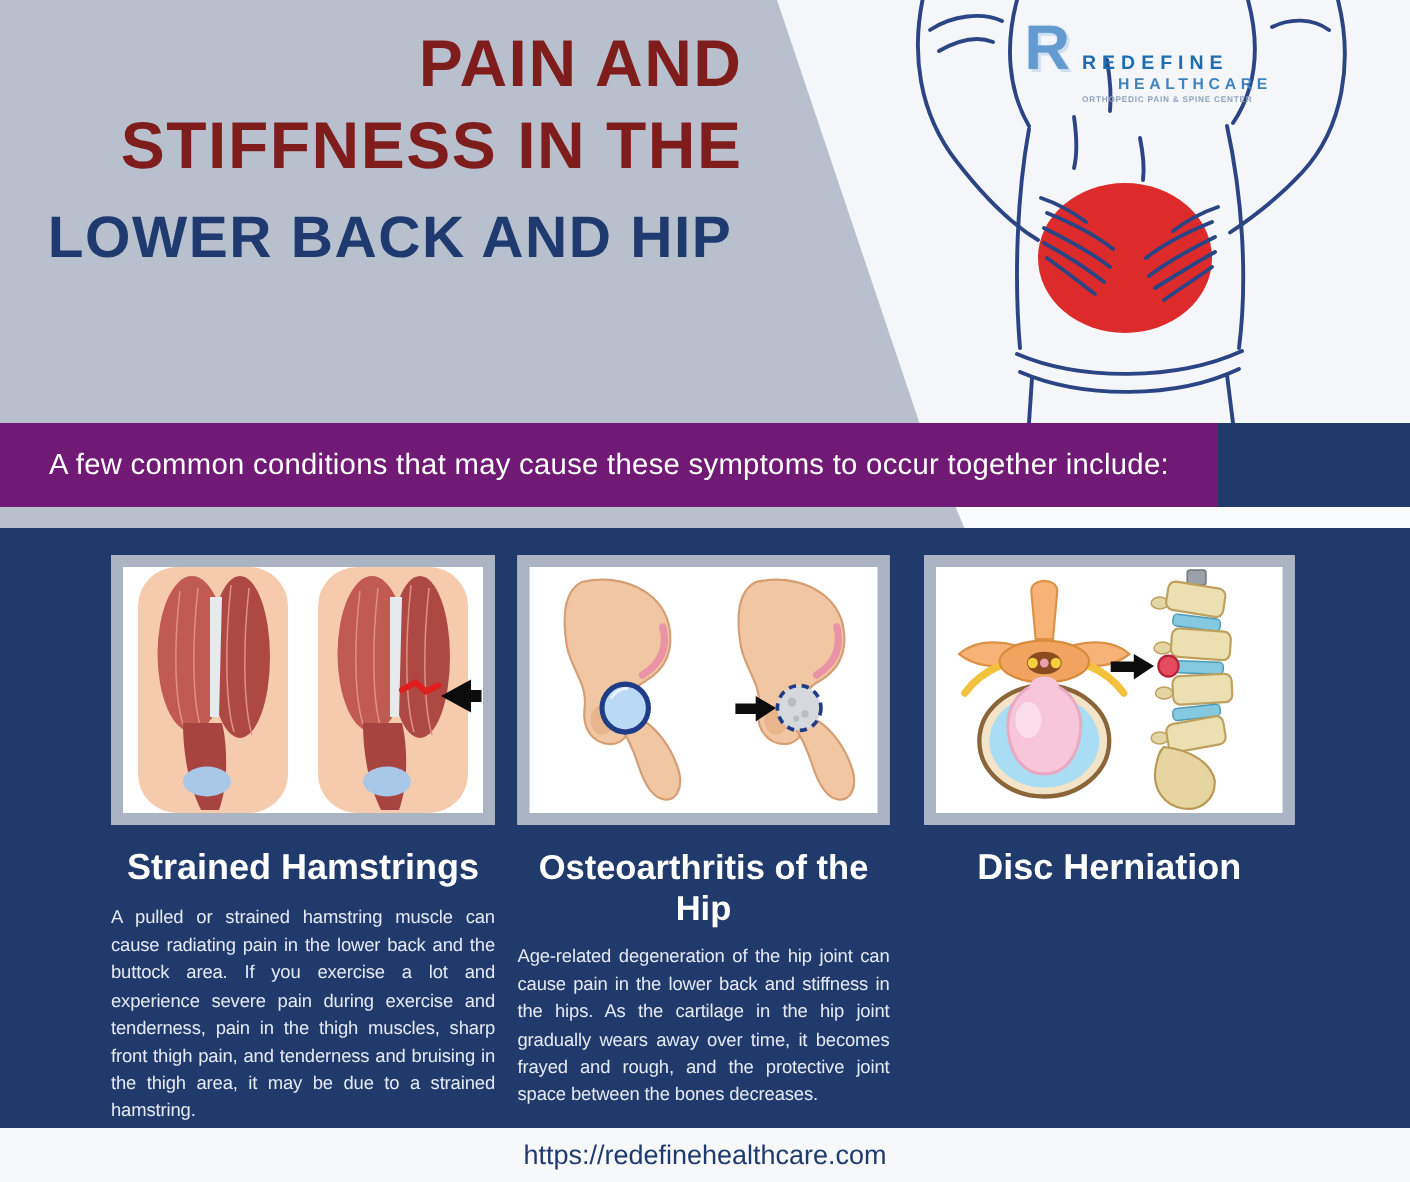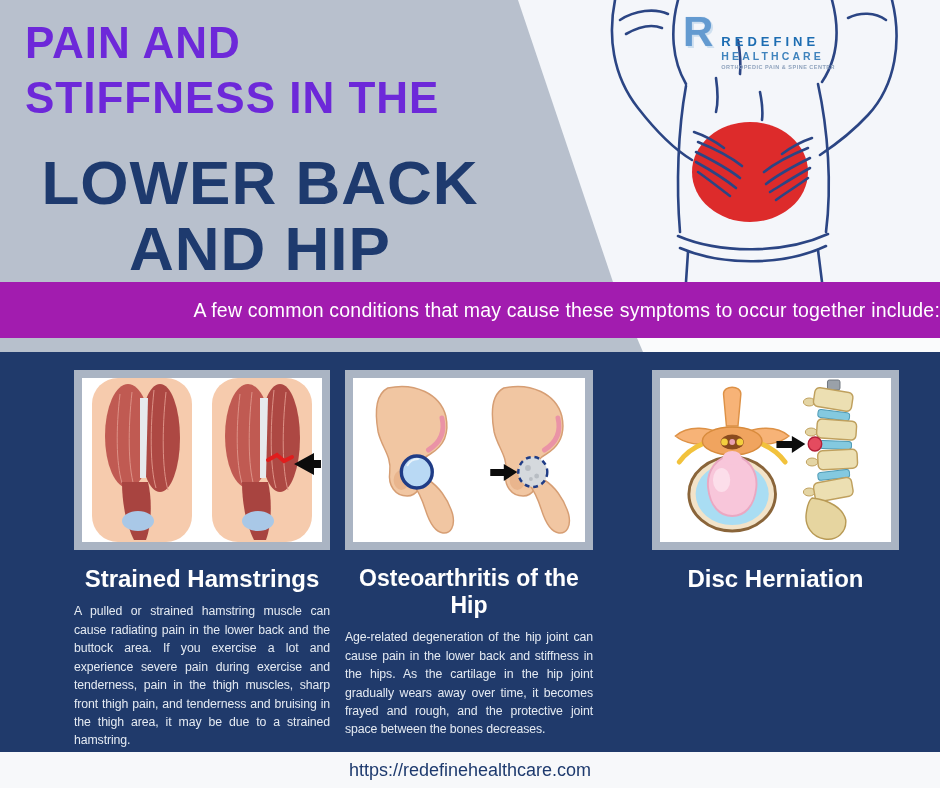--- a/index.html
+++ b/index.html
@@ -5,47 +5,47 @@
   * { margin:0; padding:0; box-sizing:border-box; }
   body { width:940px; height:788px; font-family:"Liberation Sans", sans-serif; }
   .page { position:relative; width:940px; height:788px; overflow:hidden; background:#203a6b; }
 
   
   .header { position:absolute; top:0; left:0; width:940px; height:282px; background:#b8c0cd; }
   .header-white { position:absolute; top:0; left:0; width:940px; height:282px;
                   background:#f4f6fa; clip-path:polygon(518px 0, 940px 0, 940px 282px, 613px 282px); }
   .figure-svg { position:absolute; left:560px; top:0; width:380px; height:282px; }
 
-  .title1 { position:absolute; left:25px; top:16px; width:470px; text-align:left;
-            font-size:44px; font-weight:800; color:#6d28d9; line-height:1.24; letter-spacing:1px; }
+  .title1 { position:absolute; left:25px; top:16px; width:470px; text-align:right;
+            font-size:44px; font-weight:800; color:#7f1d1d; line-height:1.24; letter-spacing:1px; }
   .title2 { position:absolute; left:25px; top:138px; width:470px; text-align:center;
-            font-size:62px; font-weight:800; color:#1e3a6e; line-height:1.06; letter-spacing:1px;margin-top:12px; }
+            font-size:39px; font-weight:800; color:#1e3a6e; line-height:1.06; letter-spacing:1px; }
 
   .logo { position:absolute; left:683px; top:12px; display:flex; gap:8px; align-items:flex-start; }
   .logo-r { font-size:42px; font-weight:800; color:#639ad0; line-height:0.95;
             text-shadow:0 0 1px #a9c6e4, 2px 2px 0 #cfe0f0; }
   .logo-name1 { font-size:13px; font-weight:700; letter-spacing:4px; color:#1d6db2; line-height:1.1;margin-top:23px; }
-  .logo-name2 { font-size:10.5px; font-weight:700; letter-spacing:3.1px; color:#3f83bd; margin-top:1px; }
+  .logo-name2 { font-size:10.5px; font-weight:700; letter-spacing:3.1px; color:#3f83bd; margin-top:1px;margin-left:24px; }
   .logo-tag   { font-size:5.5px; font-weight:700; letter-spacing:0.5px; color:#8fa3bd; margin-top:2px; }
 
   
-  .band { position:absolute; top:282px; left:0; width:940px; height:56px; background:#a21caf;
-          display:flex; align-items:center; justify-content:flex-end; }
+  .band { position:absolute; top:282px; left:0; width:812px; height:56px; background:#701a75;
+          display:flex; align-items:center; justify-content:center; }
   .band-text { color:#ffffff; font-size:19.5px; font-weight:500; letter-spacing:0.2px; }
 
   .strip { position:absolute; top:338px; left:0; width:940px; height:14px; background:#b7c0cc; }
   .strip-white { position:absolute; top:0; left:0; width:940px; height:14px; background:#fafbfc;
                  clip-path:polygon(637px 0, 940px 0, 940px 14px, 643px 14px); }
 
   
   .main { position:absolute; top:352px; left:0; width:940px; height:400px; background:#203a6b; }
   .col  { position:absolute; top:0; }
   .col1 { left:74px;  width:256px; }
   .col2 { left:345px; width:248px; }
-  .col3 { left:652px; width:247px; }
+  .col3 { left:616px; width:247px; }
   .frame { margin-top:18px; height:180px; border:8px solid #aab4c3; background:#ffffff; }
   .frame svg { display:block; width:100%; height:100%; }
   .cond-title { margin-top:15px; text-align:center; color:#ffffff; font-size:24px;
                 font-weight:600; line-height:1.18; }
   .col2 .cond-title { font-size:23px; }
   .cond-desc { margin-top:9px; color:#e4eaf2; font-size:12.3px; line-height:1.5;
                text-align:justify; letter-spacing:-0.1px; }
 
   
   .footer { position:absolute; top:752px; left:0; width:940px; height:36px; background:#f7f8fa;

